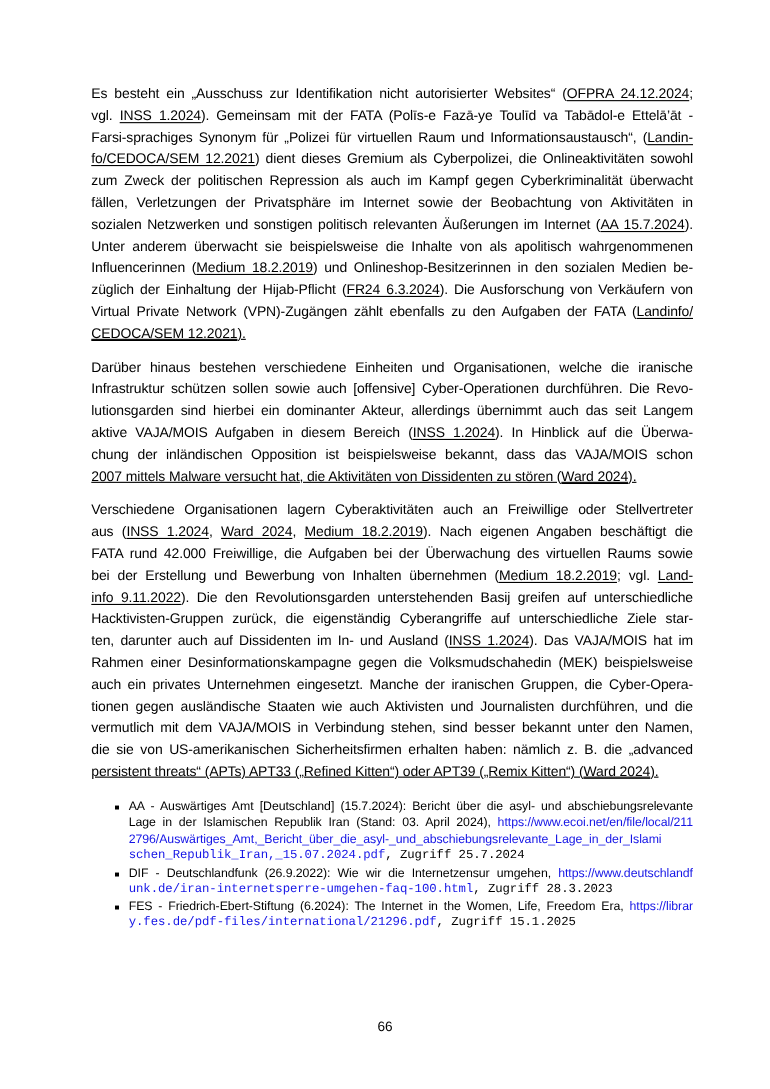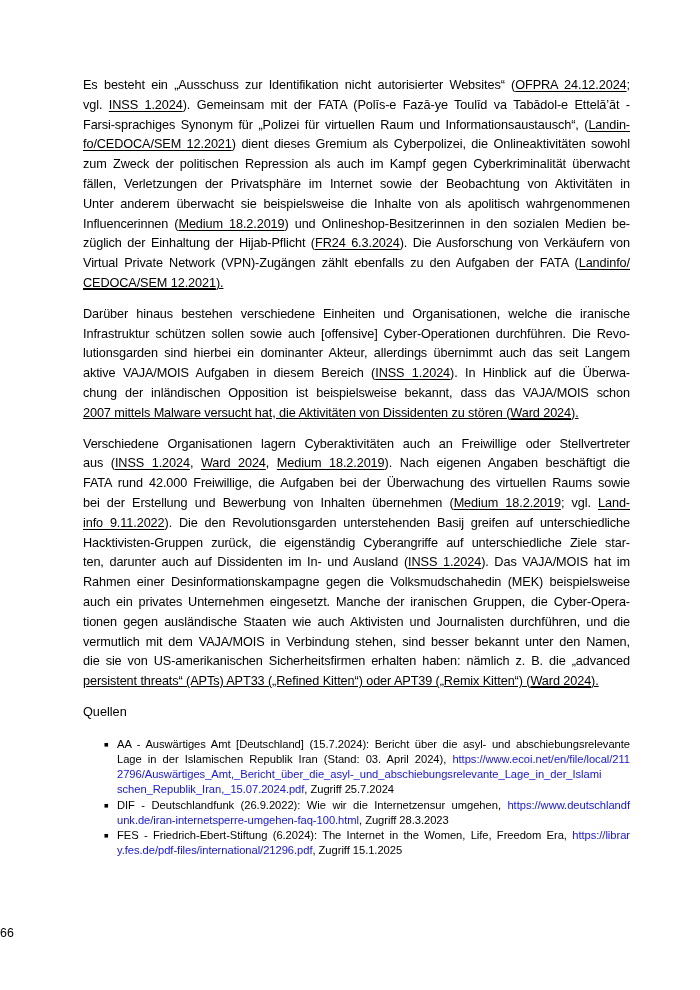--- a/index.html
+++ b/index.html
@@ -59,42 +59,43 @@
     position: absolute;
     left: 0;
     top: 0.5px;
     font-size: 7.5px;
     line-height: 15.2px;
   }
   .sl {
     text-align: justify;
     text-align-last: justify;
   }
-  .sl.last { text-align-last: left; }
+  .sl.last { text-align-last: left; font-family: Liberation Mono, monospace; }
   .footer {
     position: absolute;
     left: 0;
     top: 926px;
     width: 100%;
-    text-align: left;
+    text-align: center;
     font-size: 12.4px;
   }
 </style>
 </head>
 <body>
 
 <div class="page">
   <div class="body-col">
     <div class="para">
         <div class="tl"><span>Es besteht ein „Ausschuss zur Identifikation nicht autorisierter Websites“ (</span><span class="cite">OFPRA 24.12.2024</span><span>;</span></div>
         <div class="tl"><span>vgl. </span><span class="cite">INSS 1.2024</span><span>). Gemeinsam mit der FATA (Polīs-e Fazā-ye Toulīd va Tabādol-e Ettelā’āt -</span></div>
         <div class="tl"><span>Farsi-sprachiges Synonym für „Polizei für virtuellen Raum und Informationsaustausch“, (</span><span class="cite">Landin-</span></div>
         <div class="tl"><span class="cite">fo/CEDOCA/SEM 12.2021</span><span>) dient dieses Gremium als Cyberpolizei, die Onlineaktivitäten sowohl</span></div>
         <div class="tl"><span>zum Zweck der politischen Repression als auch im Kampf gegen Cyberkriminalität überwacht</span></div>
         <div class="tl"><span>fällen, Verletzungen der Privatsphäre im Internet sowie der Beobachtung von Aktivitäten in</span></div>
+        <div class="tl"><span>sozialen Netzwerken und sonstigen politisch relevanten Äußerungen im Internet (</span><span class="cite">AA 15.7.2024</span><span>).</span></div>
         <div class="tl"><span>Unter anderem überwacht sie beispielsweise die Inhalte von als apolitisch wahrgenommenen</span></div>
         <div class="tl"><span>Influencerinnen (</span><span class="cite">Medium 18.2.2019</span><span>) und Onlineshop-Besitzerinnen in den sozialen Medien be-</span></div>
         <div class="tl"><span>züglich der Einhaltung der Hijab-Pflicht (</span><span class="cite">FR24 6.3.2024</span><span>). Die Ausforschung von Verkäufern von</span></div>
         <div class="tl"><span>Virtual Private Network (VPN)-Zugängen zählt ebenfalls zu den Aufgaben der FATA (</span><span class="cite">Landinfo/</span></div>
         <div class="tl last"><span class="cite">CEDOCA/SEM 12.2021</span><span>).</span></div>
       </div>
     <div class="para">
         <div class="tl"><span>Darüber hinaus bestehen verschiedene Einheiten und Organisationen, welche die iranische</span></div>
         <div class="tl"><span>Infrastruktur schützen sollen sowie auch [offensive] Cyber-Operationen durchführen. Die Revo-</span></div>
         <div class="tl"><span>lutionsgarden sind hierbei ein dominanter Akteur, allerdings übernimmt auch das seit Langem</span></div>
@@ -111,21 +112,20 @@
         <div class="tl"><span>Hacktivisten-Gruppen zurück, die eigenständig Cyberangriffe auf unterschiedliche Ziele star-</span></div>
         <div class="tl"><span>ten, darunter auch auf Dissidenten im In- und Ausland (</span><span class="cite">INSS 1.2024</span><span>). Das VAJA/MOIS hat im</span></div>
         <div class="tl"><span>Rahmen einer Desinformationskampagne gegen die Volksmudschahedin (MEK) beispielsweise</span></div>
         <div class="tl"><span>auch ein privates Unternehmen eingesetzt. Manche der iranischen Gruppen, die Cyber-Opera-</span></div>
         <div class="tl"><span>tionen gegen ausländische Staaten wie auch Aktivisten und Journalisten durchführen, und die</span></div>
         <div class="tl"><span>vermutlich mit dem VAJA/MOIS in Verbindung stehen, sind besser bekannt unter den Namen,</span></div>
         <div class="tl"><span>die sie von US-amerikanischen Sicherheitsfirmen erhalten haben: nämlich z. B. die „advanced</span></div>
         <div class="tl last"><span>persistent threats“ (APTs) APT33 („Refined Kitten“) oder APT39 („Remix Kitten“) (</span><span class="cite">Ward 2024</span><span>).</span></div>
       </div>
 
-    <div class="src-heading">Quellen</div>
 
     <div class="sources">
         <div class="src-item">
           <span class="bullet">■</span>
           <div class="sl"><span>AA - Auswärtiges Amt [Deutschland] (15.7.2024): Bericht über die asyl- und abschiebungsrelevante</span></div>
           <div class="sl"><span>Lage in der Islamischen Republik Iran (Stand: 03. April 2024), </span><a class="lnk">https://www.ecoi.net/en/file/local/211</a></div>
           <div class="sl"><a class="lnk">2796/Auswärtiges_Amt,_Bericht_über_die_asyl-_und_abschiebungsrelevante_Lage_in_der_Islami</a></div>
           <div class="sl last"><a class="lnk">schen_Republik_Iran,_15.07.2024.pdf</a><span>, Zugriff 25.7.2024</span></div>
         </div>
         <div class="src-item">

